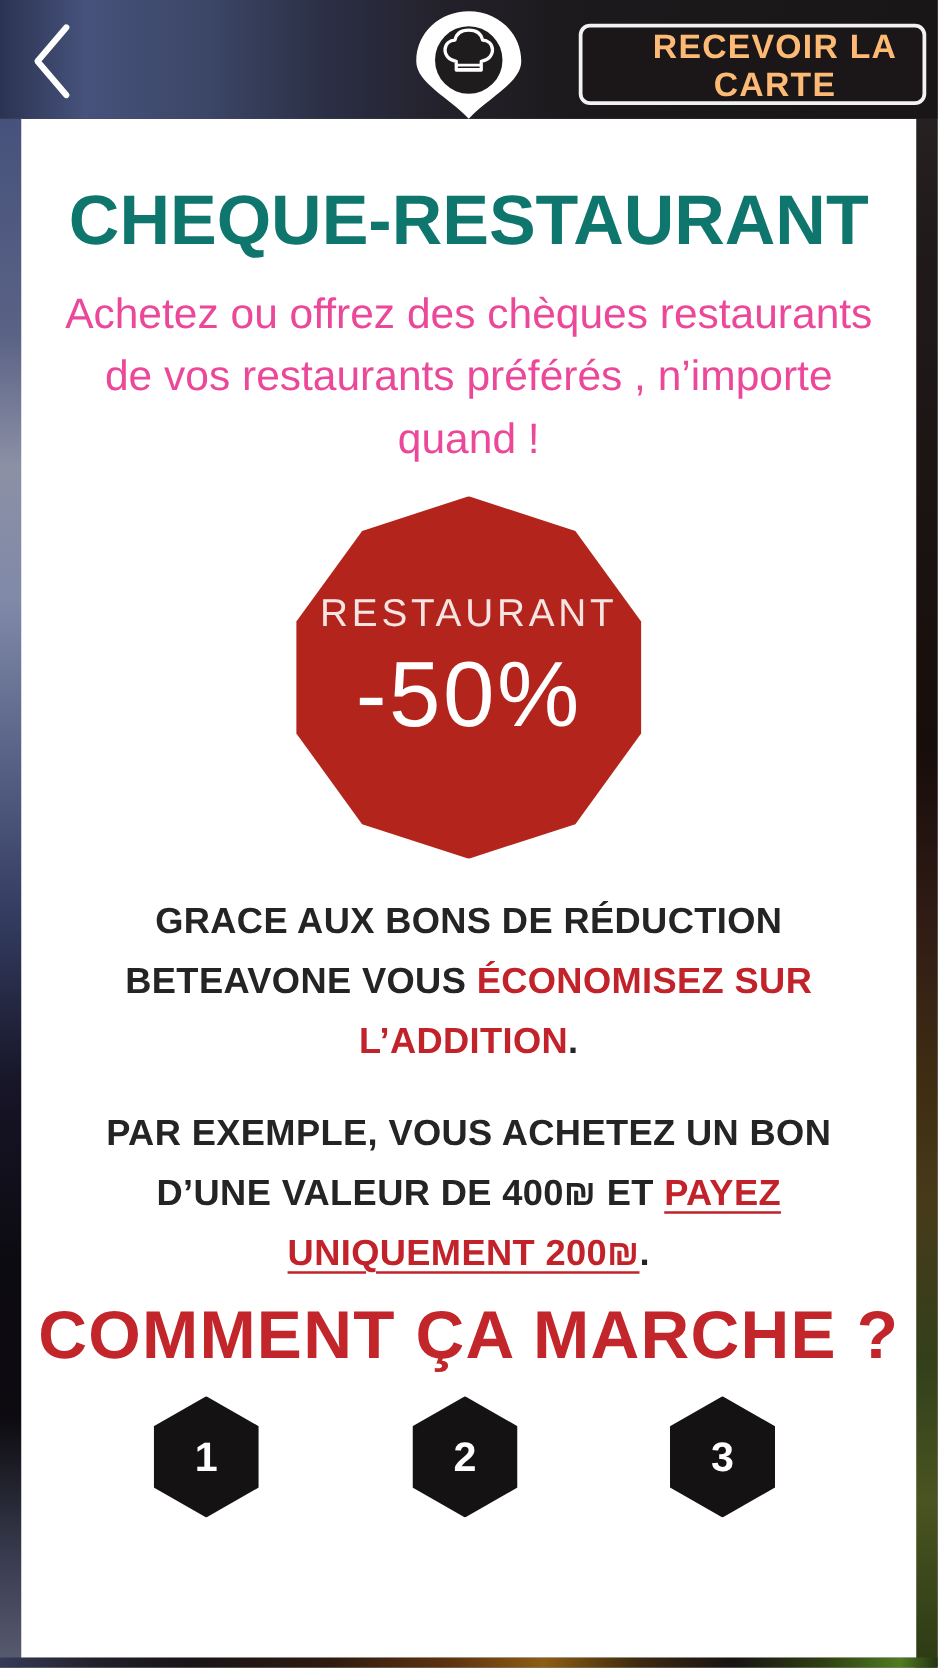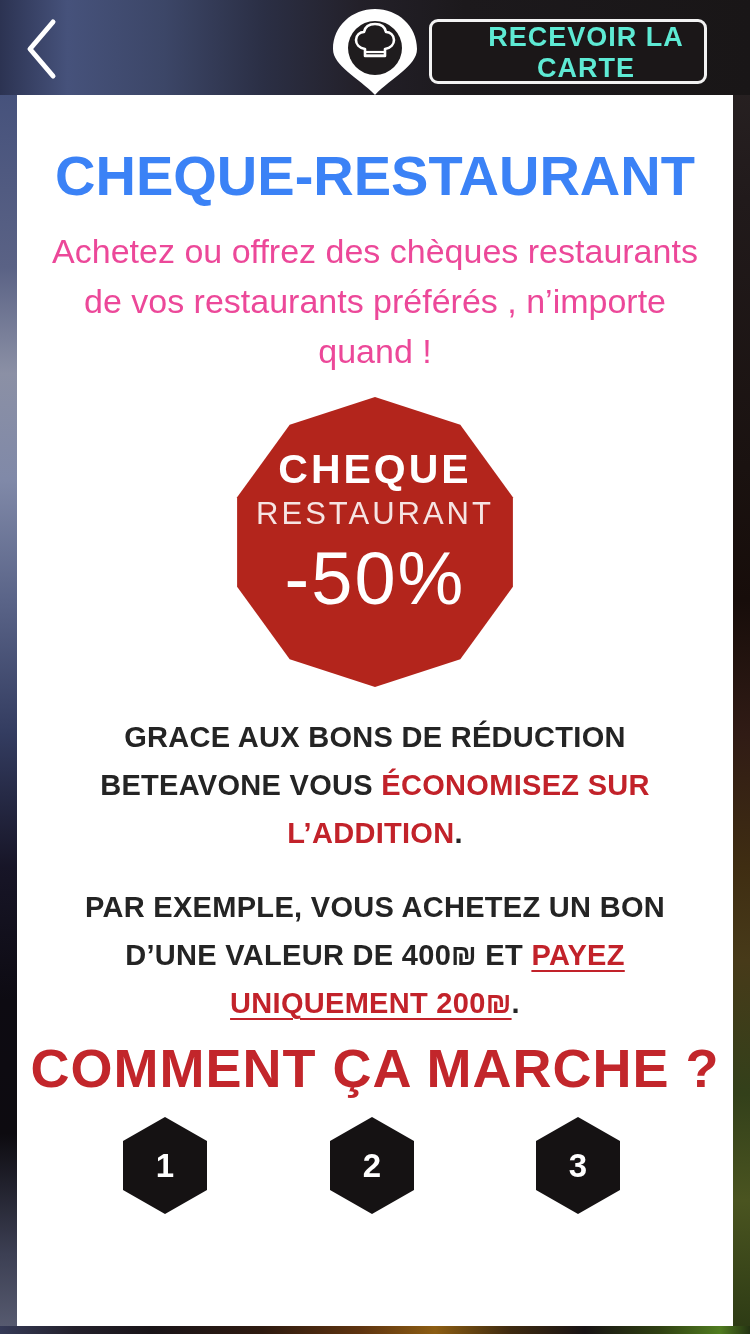--- a/index.html
+++ b/index.html
@@ -27,32 +27,32 @@
     position:absolute; top:0; left:0; width:750px; height:95px;
     background:linear-gradient(90deg,#2c3352 0%,#46527b 9%,#3c4667 22%,#2b2f45 35%,#232029 48%,#1c191c 62%,#191617 100%);
     z-index:5;
   }
   .back-btn {
     position:absolute; left:12px; top:18px; width:56px; height:64px;
     background:none; border:none; cursor:pointer; display:flex; align-items:center; justify-content:center;
   }
   .pin-logo { position:absolute; left:50%; top:8px; transform:translateX(-50%); }
   .cta-btn {
-    position:absolute; right:43px; top:19px; width:278px; height:65px;
+    position:absolute; right:9px; top:19px; width:278px; height:65px;
     background:#1b1718; border:3px solid #f2f2f2; border-radius:9px;
-    color:#5eead4; font-size:27px; font-weight:bold; letter-spacing:1px;
+    color:#fdba74; font-size:27px; font-weight:bold; letter-spacing:1px;
     font-family:"Liberation Sans","DejaVu Sans",sans-serif; cursor:pointer;padding-left:36px;
   }
   
   .card {
     position:absolute; left:17px; right:17px; top:95px; bottom:8px;
     background:#ffffff; text-align:center; overflow:hidden; z-index:4;
   }
   .title {
-    margin:50px 10px 0; font-size:56px; font-weight:bold; color:#3b82f6; letter-spacing:0px; line-height:1.1;
+    margin:50px 10px 0; font-size:56px; font-weight:bold; color:#0f766e; letter-spacing:0px; line-height:1.1;
   }
   .intro {
     margin:20px auto 0; max-width:656px;
     font-size:34px; font-weight:normal; color:#ec4899; line-height:1.47;
   }
   .badge { position:relative; width:290px; height:290px; margin:20px auto 0; }
   .badge svg { position:absolute; left:0; top:0; }
   .badge-text {
     position:absolute; inset:0; display:flex; flex-direction:column;
     align-items:center; justify-content:center; transform:translateY(-8px);
@@ -118,21 +118,20 @@
 
   <p class="intro">Achetez ou offrez des chèques restaurants de vos restaurants préférés , n’importe quand !</p>
 
   <div class="badge">
     <span>
       <svg width="290" height="290" viewBox="0 0 290 290">
         <polygon fill="#b3251c" points="145,0 230.3,27.7 282.9,100.2 282.9,189.8 230.3,262.3 145,290 59.7,262.3 7.1,189.8 7.1,100.2 59.7,27.7"></polygon>
       </svg>
     </span>
     <div class="badge-text">
-      <div class="badge-l1">CHEQUE</div>
       <div class="badge-l2">RESTAURANT</div>
       <div class="badge-l3">-50%</div>
     </div>
   </div>
 
 
   <p class="para"><span>GRACE AUX BONS DE RÉDUCTION BETEAVONE VOUS </span><span class="red">ÉCONOMISEZ SUR L’ADDITION</span><span>.</span></p>
 
   <p class="para"><span>PAR EXEMPLE, VOUS ACHETEZ UN BON D’UNE VALEUR DE 400₪ ET </span><span class="red ul">PAYEZ UNIQUEMENT 200₪</span><span>.</span></p>
 

